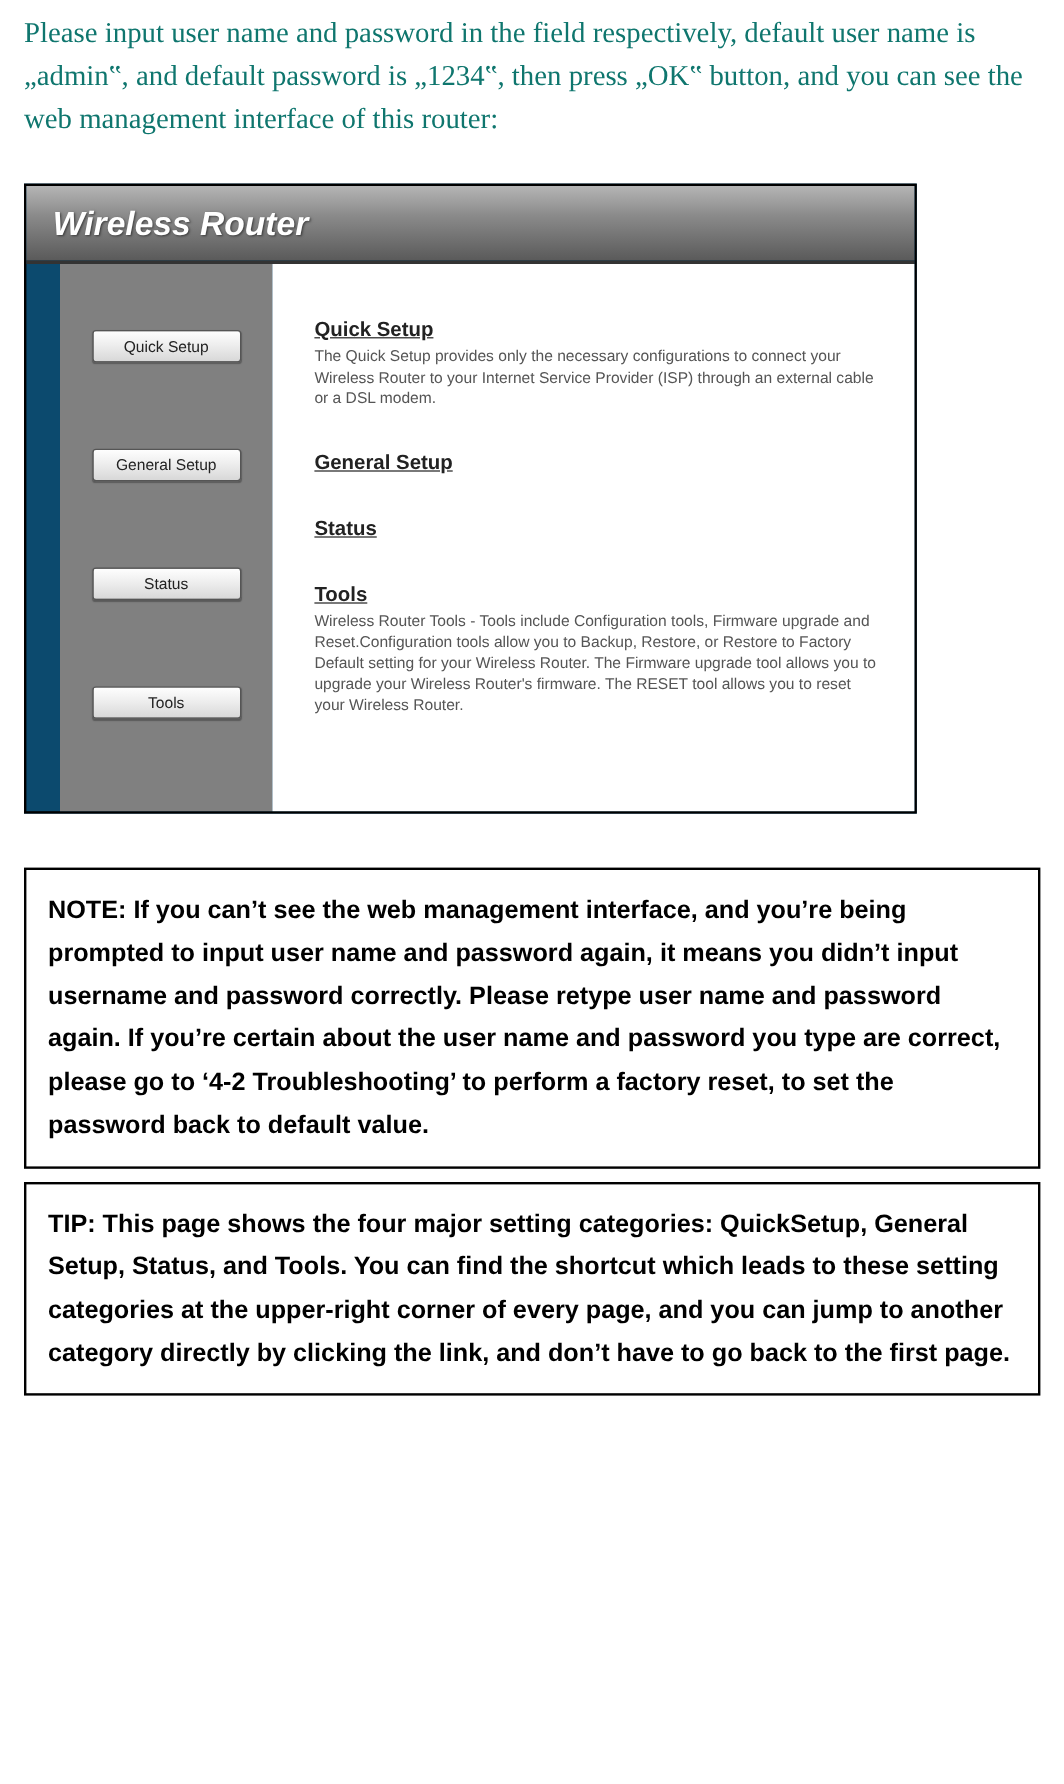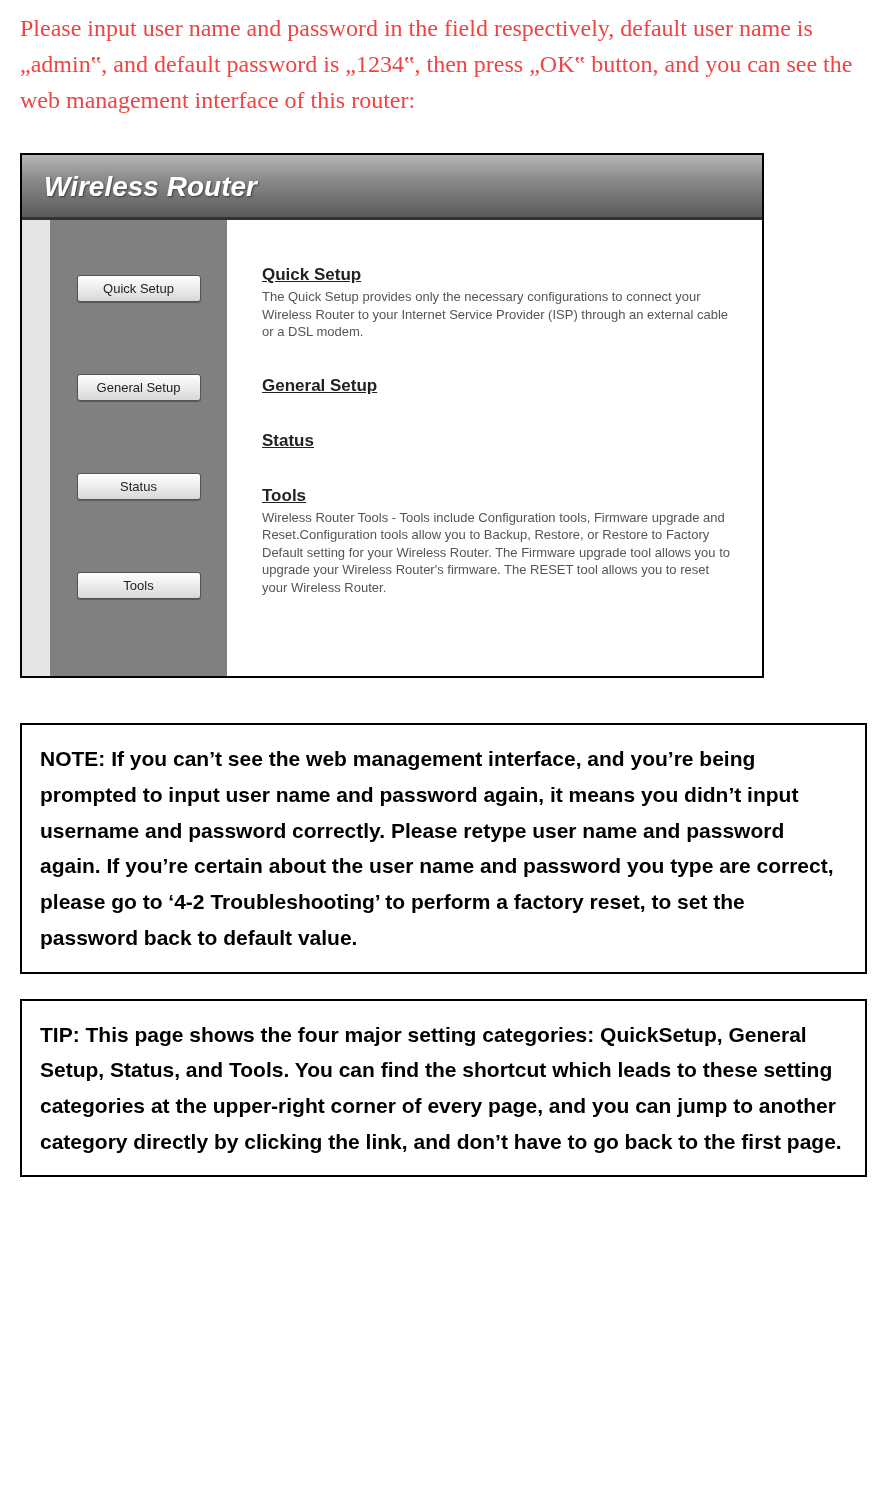--- a/index.html
+++ b/index.html
@@ -9,26 +9,26 @@
       background: #fff;
       width: 887px;
     }
     .page {
       padding: 10px 20px 20px 20px;
     }
     .intro-text {
       font-size: 24px;
       line-height: 1.5;
       margin-bottom: 35px;
-      color: #ef4444;
+      color: #0f766e;
     }
     .router-screenshot {
       border: 2px solid #000;
       width: 740px;
-      background: #e5e5e5;
+      background: #0c4a6e;
       margin-bottom: 45px;
     }
     .router-header {
       background: linear-gradient(to bottom, #b5b5b5 0%, #8a8a8a 40%, #5a5a5a 100%);
       padding: 16px 22px 14px 22px;
       color: #fff;
       font-family: Arial, sans-serif;
       font-size: 28px;
       font-weight: bold;
       font-style: italic;
@@ -83,21 +83,21 @@
       color: #555;
       line-height: 1.35;
     }
     .note-box, .tip-box {
       border: 2px solid #000;
       padding: 16px 18px;
       font-family: Arial, Helvetica, sans-serif;
       font-weight: bold;
       font-size: 21px;
       line-height: 1.7;
-      margin-bottom: 25px;
+      margin-bottom: 11px;
     }
     .page-number {
       text-align: center;
       font-size: 20px;
       margin-top: 55px;
       font-family: 'Times New Roman', serif;
     }
   </style>
 </head>
 <body>

